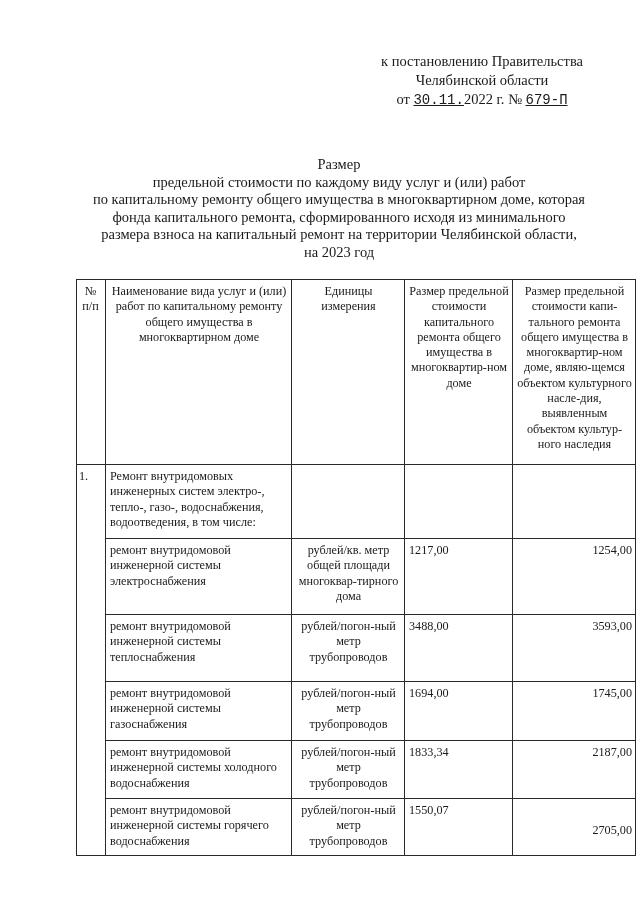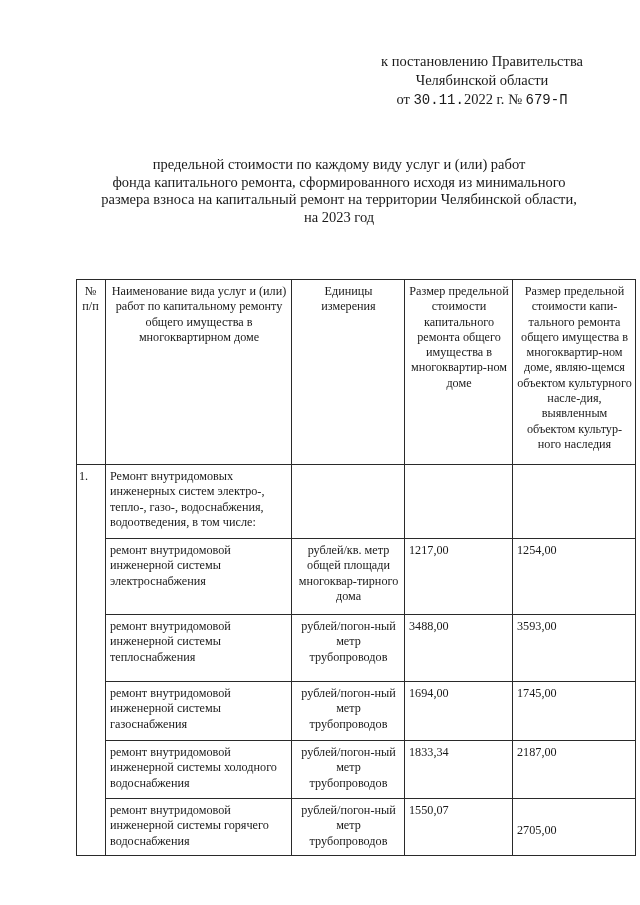--- a/index.html
+++ b/index.html
@@ -6,58 +6,60 @@
   body {
     width: 640px; height: 905px; position: relative; overflow: hidden;
     font-family: "Liberation Serif", "DejaVu Serif", serif; color: #1a1a1a;
   }
   .appendix {
     position: absolute; left: 352px; top: 52px; width: 260px;
     text-align: center; font-size: 14.5px; line-height: 19px;
   }
   .appendix .title { font-size: 15px; letter-spacing: 0.3px; }
   .appendix .dateline { white-space: nowrap; }
-  .mono-u { font-family: "Liberation Mono", "DejaVu Sans Mono", monospace; font-size: 14px; }
+  .mono-u { font-family: "Liberation Mono", "DejaVu Sans Mono", monospace; text-decoration: underline; font-size: 14px; }
   .heading {
     position: absolute; left: 60px; top: 156px; width: 558px;
     text-align: center; font-size: 14.5px; line-height: 17.6px;
   }
   table.grid {
     position: absolute; left: 76px; top: 279px;
     border-collapse: collapse; table-layout: fixed;
     font-size: 12.2px; line-height: 15.3px;
   }
   table.grid td, table.grid th {
     border: 1px solid #2a2a2a; vertical-align: top; padding: 4px 3px 3px 4px;
     font-weight: normal;
   }
   table.grid th { text-align: center; }
   .c-num { width: 23px; padding-left: 2px !important; }
   .c-name { width: 178px; }
   .c-unit { width: 105px; text-align: center; }
   .c-size { width: 100px; text-align: left; }
-  .c-heritage { width: 115px; text-align: left; }
+  .c-heritage { width: 115px; text-align: right; }
   .hdr-row { height: 185px; }
   .bottom-pad { padding-top: 24px !important; font-family: Liberation Serif, serif; }
 </style>
 </head>
 <body>
 
 <div class="appendix">
   <div>к постановлению Правительства</div>
   <div>Челябинской области</div>
   <div class="dateline">
     <span>от</span>
     <span class="mono-u">30.11.</span><span>2022 г. №</span>
     <span class="mono-u">679-П</span>
   </div>
 </div>
 
 <div class="heading">
+  <div>Размер</div>
   <div>предельной стоимости по каждому виду услуг и (или) работ</div>
+  <div>по капитальному ремонту общего имущества в многоквартирном доме, которая</div>
   <div>фонда капитального ремонта, сформированного исходя из минимального</div>
   <div>размера взноса на капитальный ремонт на территории Челябинской области,</div>
   <div>на 2023 год</div>
 </div>
 
 <table class="grid">
   <tbody>
       <tr class="hdr-row">
     <th class="c-num">№ п/п</th>
     <th class="c-name">Наименование вида услуг и (или) работ по капитальному ремонту общего имущества в многоквартирном доме</th>

